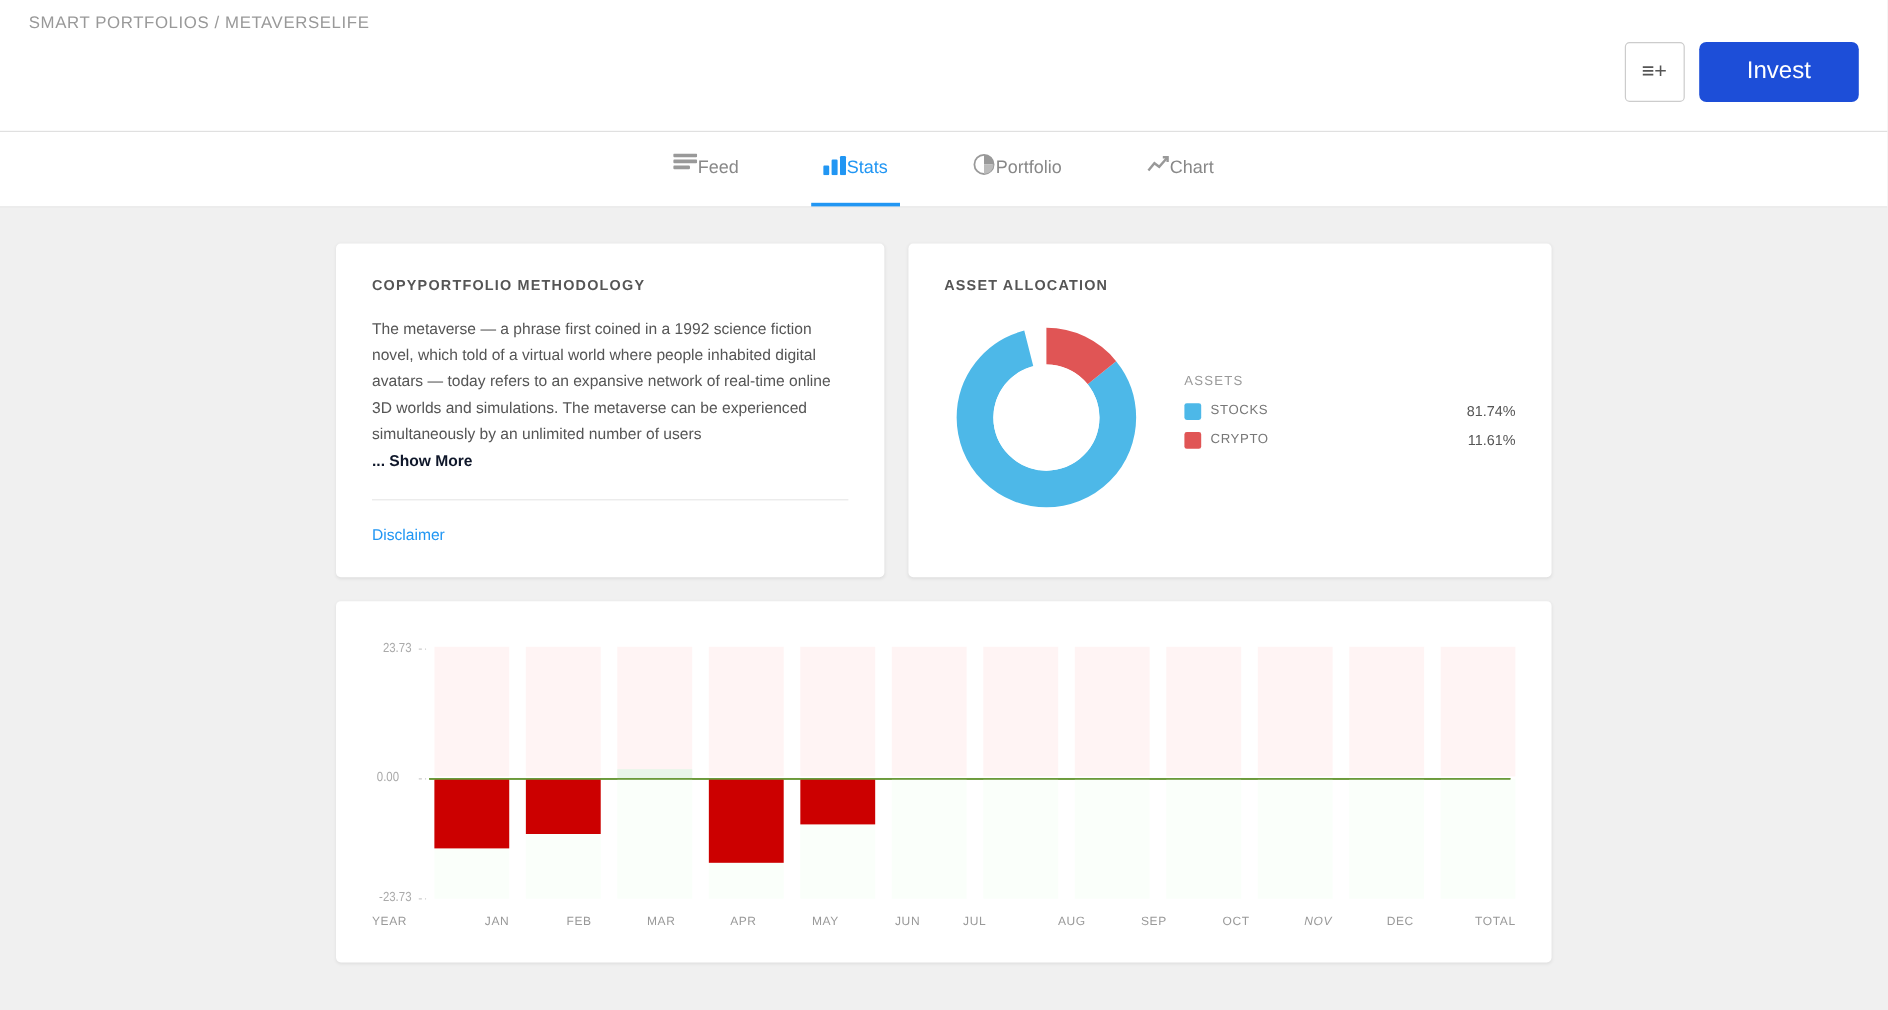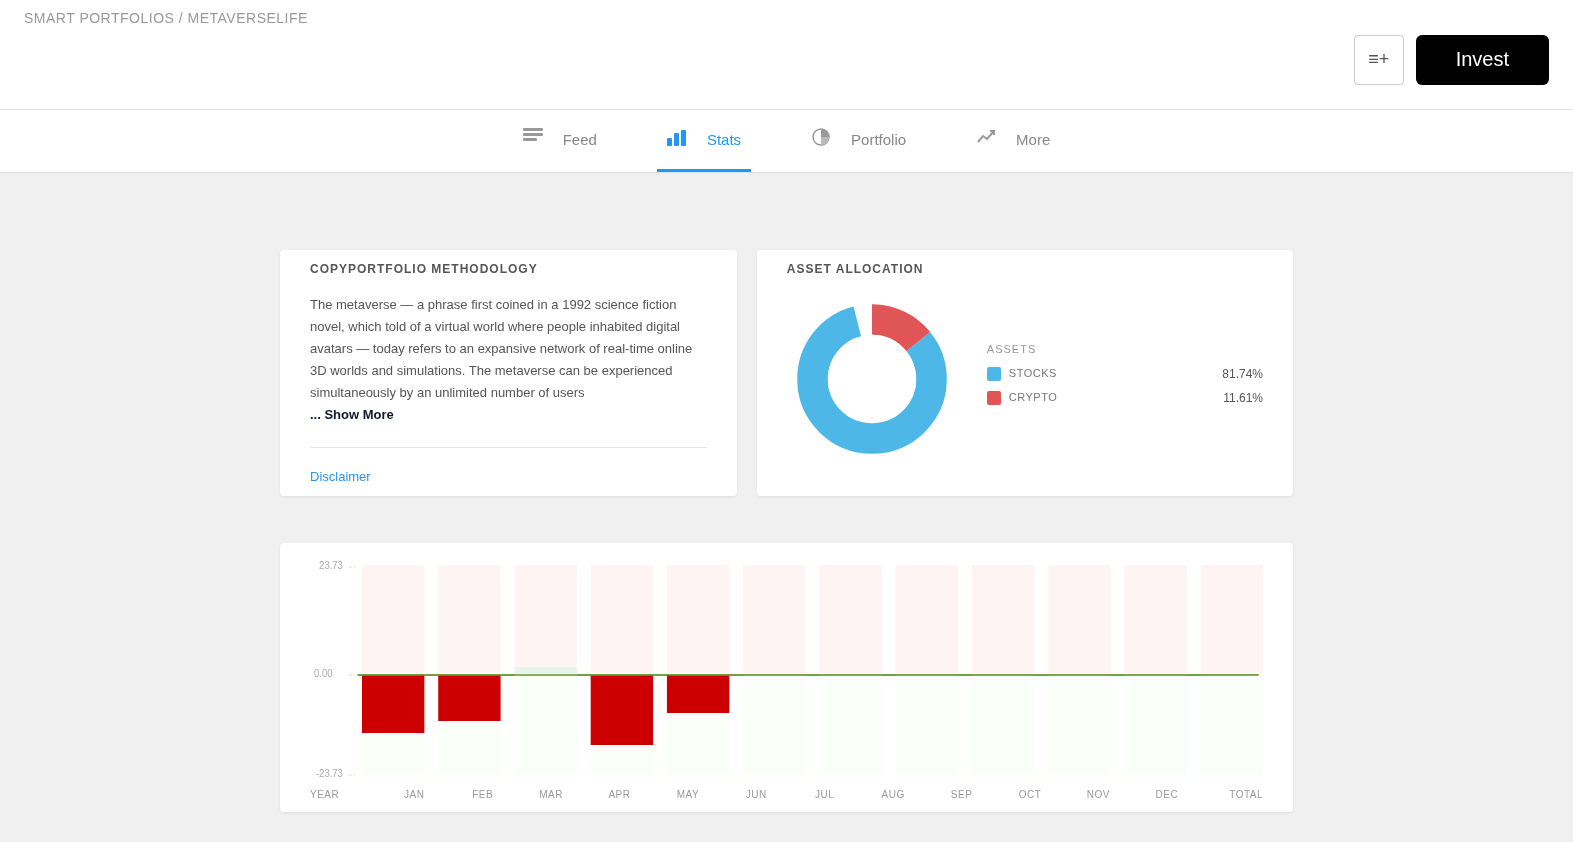--- a/index.html
+++ b/index.html
@@ -78,21 +78,21 @@
       border-radius: 4px;
       background: #fff;
       cursor: pointer;
       display: flex;
       align-items: center;
       justify-content: center;
       font-size: 18px;
       color: #555;
     }
     .invest-btn {
-      background: #000000;
+      background: #1d4ed8;
       color: white;
       border: none;
       border-radius: 6px;
       padding: 14px 40px;
       font-size: 20px;
       font-weight: 500;
       cursor: pointer;
       height: 50px;
       display: flex;
       align-items: center;
@@ -103,21 +103,21 @@
       background: #fff;
       display: flex;
       justify-content: center;
       gap: 50px;
       padding: 0;
       border-bottom: 1px solid #e0e0e0;
     }
     .nav-tab {
       display: flex;
       align-items: center;
-      gap: 20px;
+      gap: 0;
       padding: 18px 10px;
       cursor: pointer;
       font-size: 15px;
       color: #888;
       border-bottom: 3px solid transparent;
       text-decoration: none;
     }
     .nav-tab.active {
       color: #2196f3;
       border-bottom: 3px solid #2196f3;
@@ -135,23 +135,22 @@
     .cards-row {
       display: flex;
       gap: 20px;
       margin-bottom: 20px;
     }
 
     
     .card {
       background: #fff;
       border-radius: 4px;
-      padding: 12px 30px;
+      padding: 28px 30px;
       box-shadow: 0 1px 3px rgba(0,0,0,0.08);
-      margin-top: 47px;
     }
     .card-methodology {
       flex: 1;
     }
     .card-allocation {
       flex: 1.2;
     }
 
     .card-title {
       font-size: 12px;
@@ -314,21 +313,21 @@
     </span>
     <span>Portfolio</span>
   </a>
   <a class="nav-tab">
     <span class="tab-icon">
       <svg width="20" height="18" viewBox="0 0 20 18" fill="none">
         <polyline points="2,14 7,8 11,11 18,3" stroke="#999" stroke-width="2" fill="none"></polyline>
         <polyline points="14,3 18,3 18,7" stroke="#999" stroke-width="2" fill="none"></polyline>
       </svg>
     </span>
-    <span>More</span>
+    <span>Chart</span>
   </a>
 </nav>
 
 <div class="main-content">
 
   <div class="cards-row">
 
     <div class="card card-methodology">
       <div class="card-title">COPYPORTFOLIO METHODOLOGY</div>
       <p class="card-body-text">
@@ -433,23 +432,23 @@
     </div>
 
     <div style="display:flex; margin-top:4px; font-size:10px; color:#999; letter-spacing:0.5px;gap:24px;">
       <div style="width:58px; text-align:left; flex-shrink:0;">YEAR</div>
       <div style="flex:1; text-align:center;">JAN</div>
       <div style="flex:1; text-align:center;">FEB</div>
       <div style="flex:1; text-align:center;">MAR</div>
       <div style="flex:1; text-align:center;">APR</div>
       <div style="flex:1; text-align:center;">MAY</div>
       <div style="flex:1; text-align:center;">JUN</div>
-      <div style="flex:1; text-align:center;">JUL</div>
+      <div style="flex:1; ">JUL</div>
       <div style="flex:1; text-align:center;">AUG</div>
       <div style="flex:1; text-align:center;">SEP</div>
       <div style="flex:1; text-align:center;">OCT</div>
-      <div style="flex:1; text-align:center;">NOV</div>
+      <div style="flex:1; text-align:center;font-style:italic;">NOV</div>
       <div style="flex:1; text-align:center;">DEC</div>
       <div style="width:50px; text-align:right; flex-shrink:0;">TOTAL</div>
     </div>
   </div>
 
 </div>
 
 </body></html>

